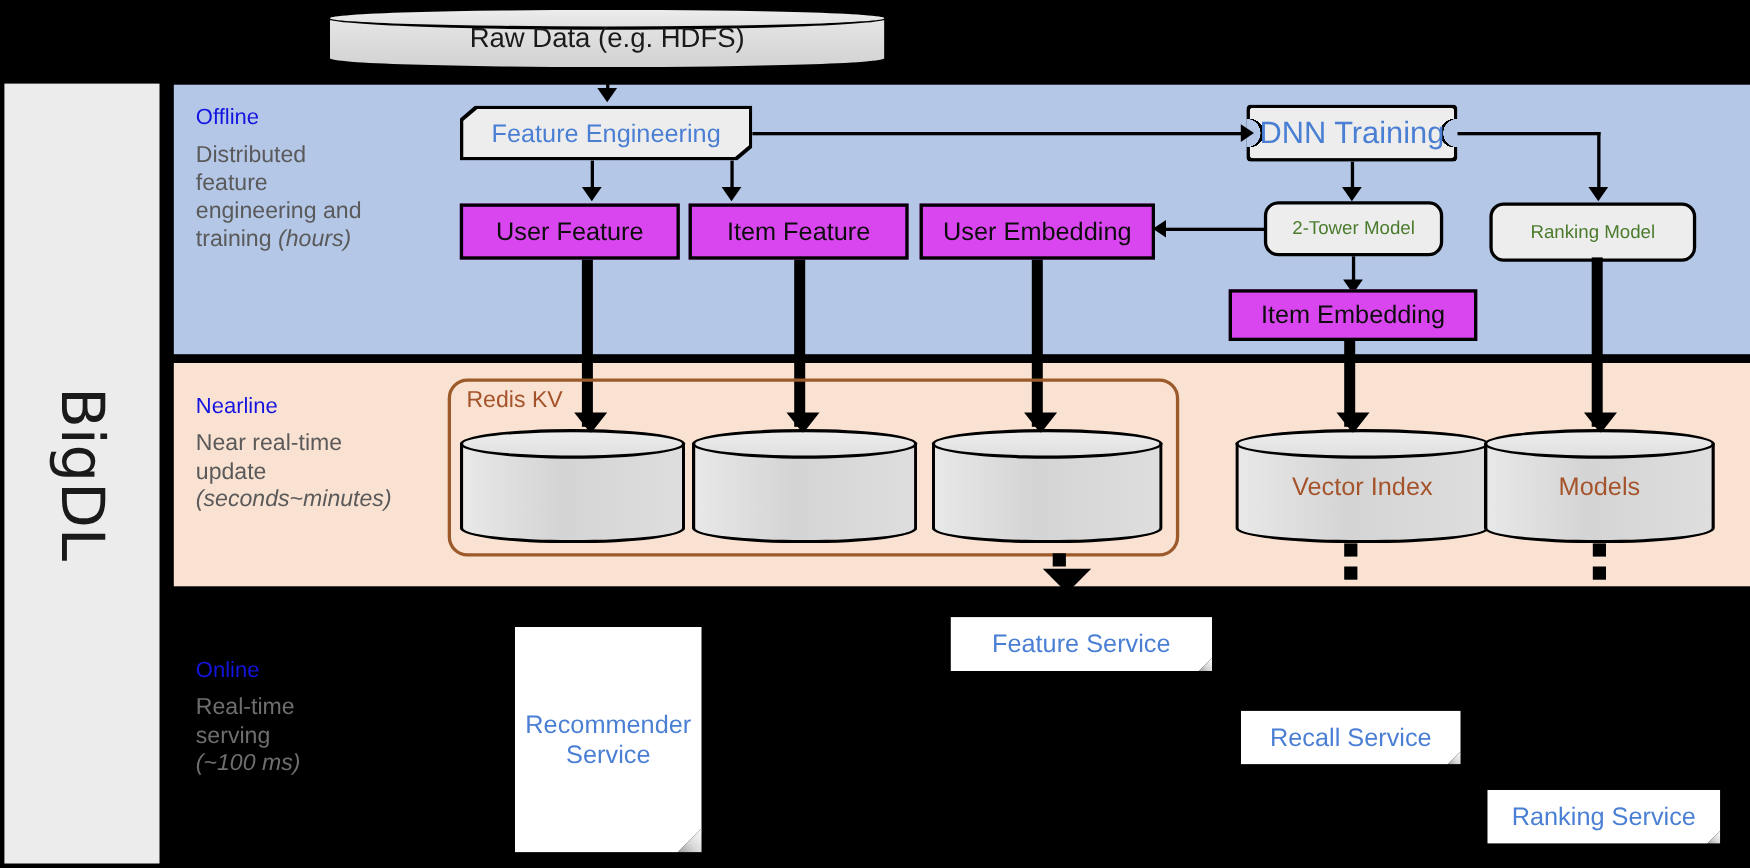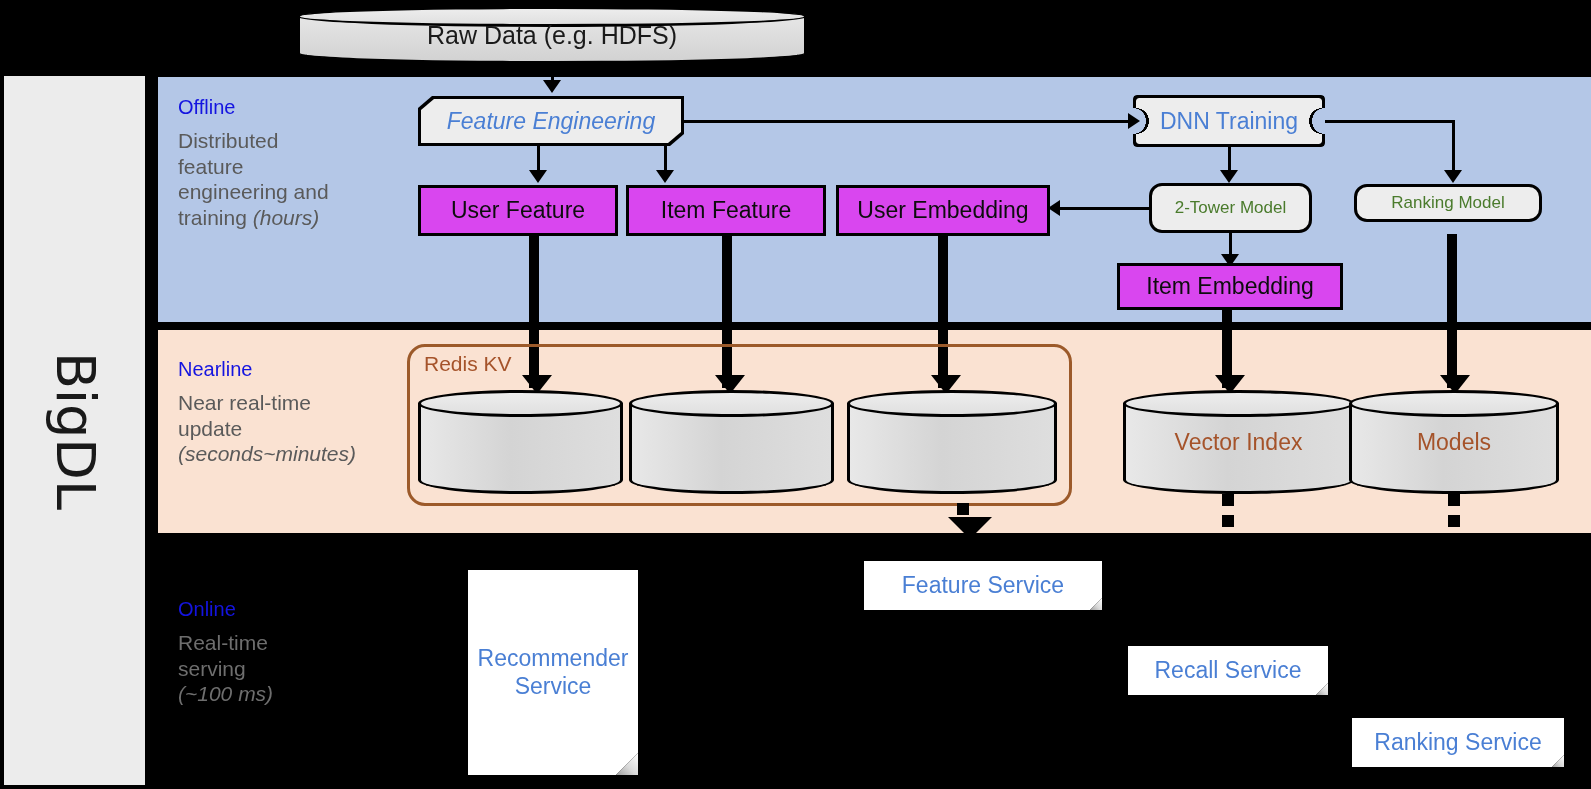--- a/index.html
+++ b/index.html
@@ -98,21 +98,21 @@
     border-radius:3px;
     -webkit-mask: radial-gradient(circle 13px at 0% 50%, transparent 99%, #000 100%),
                   radial-gradient(circle 13px at 100% 50%, transparent 99%, #000 100%);
     -webkit-mask-composite: source-in;
     mask: radial-gradient(circle 13px at 0% 50%, transparent 99%, #000 100%),
           radial-gradient(circle 13px at 100% 50%, transparent 99%, #000 100%);
     mask-composite: intersect;
   }
   .concave .lbl {
     position:absolute; inset:0; display:flex; align-items:center; justify-content:center;
-    font-size:23px; color:#4a7fd4;
+    font-size:28px; color:#4a7fd4;
   }
 
   
   .cyl { position:absolute; }
   .cyl .body {
     position:absolute; left:0; right:0; top:13px; bottom:0;
     background:linear-gradient(to right,#e8e8e8 0%, #d4d4d4 45%, #dedede 100%);
     border-left:3px solid #000; border-right:3px solid #000;
     border-bottom:3px solid #000;
     border-radius:0 0 50% 50% / 0 0 14px 14px;
@@ -233,21 +233,21 @@
 
   <div class="cyl" id="cyl-rawdata" style="left:297px; top:6px; width:510px; height:58px;">
     <div class="body"></div>
     <div class="top"></div>
     <div class="lbl">Raw Data (e.g. HDFS)</div>
   </div>
 
   <div class="ln vline" style="left:551px; top:64px; height:20px;"></div>
   <div class="arrowdown" style="left:543px; top:80px;"></div>
 
-  <div class="flagwrap" style="left:418px; top:96px; width:266px; height:50px;font-style:italic;">
+  <div class="flagwrap" style="left:418px; top:96px; width:266px; height:50px;">
     <div class="inner"></div>
     <div class="face">Feature Engineering</div>
   </div>
 
   <div class="ln hline" style="left:684px; top:120px; width:446px;"></div>
   <div class="arrowright" style="left:1128px; top:113px;"></div>
 
   <div class="concave" style="left:1133px; top:95px; width:192px; height:52px;">
     <div class="outer"></div>
     <div class="inner2"></div>
@@ -273,21 +273,21 @@
   <div class="node gray-box" style="left:626px; top:185px; width:200px; height:51px;">
     <span>Item Feature</span>
   </div>
   <div class="node gray-box" style="left:836px; top:185px; width:214px; height:51px;">
     <span>User Embedding</span>
   </div>
 
   <div class="node round-box" style="left:1149px; top:183px; width:163px; height:50px;">
     <span class="green-text">2-Tower Model</span>
   </div>
-  <div class="node round-box" style="left:1354px; top:184px; width:188px; height:38px;">
+  <div class="node round-box" style="left:1354px; top:184px; width:188px; height:54px;">
     <span class="green-text">Ranking Model</span>
   </div>
 
   <div class="ln hline" style="left:1058px; top:207px; width:93px;"></div>
   <div class="arrowleft" style="left:1048px; top:200px;"></div>
 
   <div class="ln vline" style="left:1229px; top:233px; height:27px;"></div>
   <div class="arrowdown" style="left:1221px; top:254px;"></div>
 
   <div class="node gray-box" style="left:1117px; top:263px; width:226px; height:47px;">

